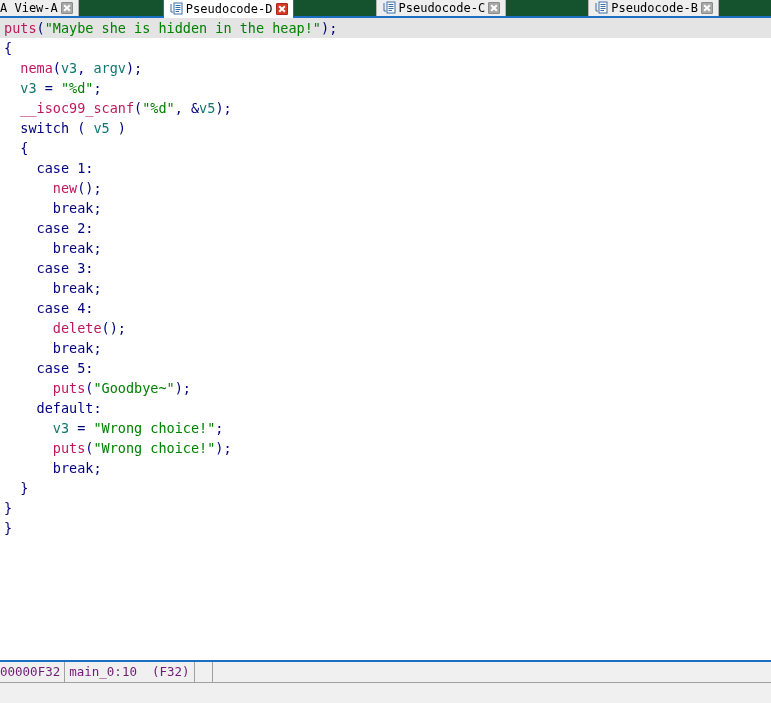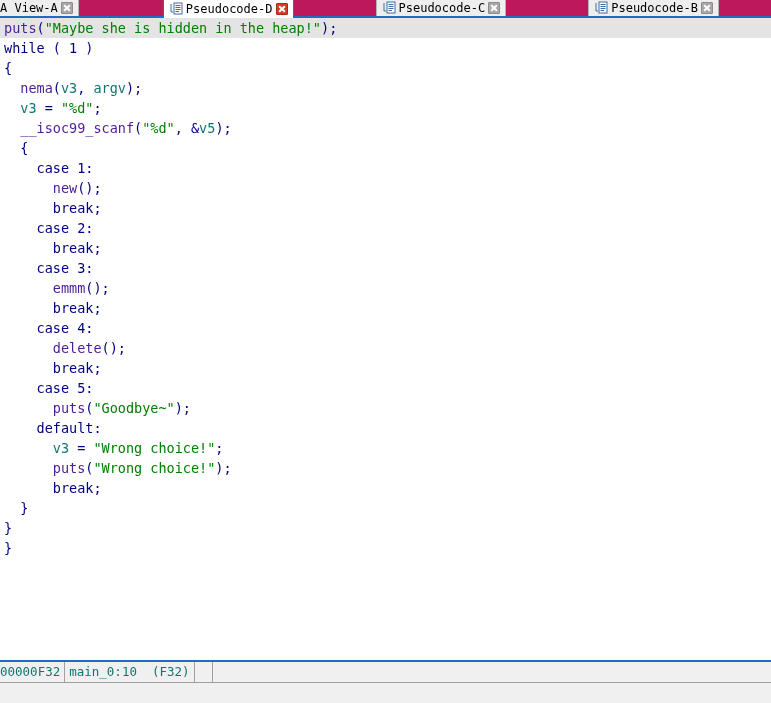--- a/index.html
+++ b/index.html
@@ -11,21 +11,21 @@
     width: 771px;
     height: 703px;
     overflow: hidden;
     font-family: "DejaVu Sans", sans-serif;
   }
 
   
   #tabbar {
     position: relative;
     height: 18px;
-    background: #be185d;
+    background: #14532d;
     border-bottom: 2px solid #1a6fc4;
     display: flex;
     align-items: flex-end;
     box-sizing: border-box;
     gap: 32px;
   }
   .tab {
     height: 18px;
     box-sizing: border-box;
     display: flex;
@@ -104,42 +104,42 @@
     height: 20px;
     line-height: 20px;
     white-space: pre;
     padding-left: 4px;
     color: #00007f;
   }
   .line.cur { background: #e4e4e4; }
 
   
   .kw   { color: #00007f; }             
-  .fn   { color: #4c1d95; }             
+  .fn   { color: #be185d; }             
   .var  { color: #0f766e; }             
   .str  { color: #008000; }             
   .num  { color: #00007f; }             
   .pun  { color: #00007f; }             
 
   
   #statusbar {
     height: 43px;
     background: #f0f0f0;
     border-top: 2px solid #1a6fc4;
     box-sizing: border-box;
     position: relative;
   }
   #status-row {
     height: 20px;
     display: flex;
     align-items: flex-end;
     background: #f0f0f0;
     font-family: "DejaVu Sans Mono", monospace;
     font-size: 12.5px;
-    color: #0f766e;
+    color: #701a75;
   }
   .status-cell {
     height: 20px;
     line-height: 20px;
     padding: 0 4px;
     border-right: 1px solid #a0a0a0;
     white-space: pre;
     box-sizing: border-box;
   }
   .status-cell.addr { padding-left: 0px; }
@@ -210,33 +210,32 @@
           <line x1="5.5" y1="9.5" x2="9" y2="9.5" stroke="#3a6ea5" stroke-width="1"></line>
           <path d="M1 2 L1 10 L3 10" fill="none" stroke="#3a6ea5" stroke-width="1"></path>
         </svg></span>
       <span class="tab-label">Pseudocode-A</span>
       <span class="close-btn gray"></span>
     </div>
   </div>
 
 <div id="code">
     <div class="line cur"><span class="fn">puts</span><span class="pun">(</span><span class="str">"Maybe she is hidden in the heap!"</span><span class="pun">);</span></div>
-    <div class="line"><span class="kw">while</span><span class="pun"> ( </span><span class="num">1</span><span class="pun"> )</span></div>
     <div class="line"><span class="pun">{</span></div>
     <div class="line"><span class="pun">  </span><span class="fn">nema</span><span class="pun">(</span><span class="var">v3</span><span class="pun">, </span><span class="var">argv</span><span class="pun">);</span></div>
     <div class="line"><span class="pun">  </span><span class="var">v3</span><span class="pun"> = </span><span class="str">"%d"</span><span class="pun">;</span></div>
     <div class="line"><span class="pun">  </span><span class="fn">__isoc99_scanf</span><span class="pun">(</span><span class="str">"%d"</span><span class="pun">, &amp;</span><span class="var">v5</span><span class="pun">);</span></div>
+    <div class="line"><span class="pun">  </span><span class="kw">switch</span><span class="pun"> ( </span><span class="var">v5</span><span class="pun"> )</span></div>
     <div class="line"><span class="pun">  {</span></div>
     <div class="line"><span class="pun">    </span><span class="kw">case</span><span class="pun"> </span><span class="num">1</span><span class="pun">:</span></div>
     <div class="line"><span class="pun">      </span><span class="fn">new</span><span class="pun">();</span></div>
     <div class="line"><span class="pun">      </span><span class="kw">break</span><span class="pun">;</span></div>
     <div class="line"><span class="pun">    </span><span class="kw">case</span><span class="pun"> </span><span class="num">2</span><span class="pun">:</span></div>
     <div class="line"><span class="pun">      </span><span class="kw">break</span><span class="pun">;</span></div>
     <div class="line"><span class="pun">    </span><span class="kw">case</span><span class="pun"> </span><span class="num">3</span><span class="pun">:</span></div>
-    <div class="line"><span class="pun">      </span><span class="fn">emmm</span><span class="pun">();</span></div>
     <div class="line"><span class="pun">      </span><span class="kw">break</span><span class="pun">;</span></div>
     <div class="line"><span class="pun">    </span><span class="kw">case</span><span class="pun"> </span><span class="num">4</span><span class="pun">:</span></div>
     <div class="line"><span class="pun">      </span><span class="fn">delete</span><span class="pun">();</span></div>
     <div class="line"><span class="pun">      </span><span class="kw">break</span><span class="pun">;</span></div>
     <div class="line"><span class="pun">    </span><span class="kw">case</span><span class="pun"> </span><span class="num">5</span><span class="pun">:</span></div>
     <div class="line"><span class="pun">      </span><span class="fn">puts</span><span class="pun">(</span><span class="str">"Goodbye~"</span><span class="pun">);</span></div>
     <div class="line"><span class="pun">    </span><span class="kw">default</span><span class="pun">:</span></div>
     <div class="line"><span class="pun">      </span><span class="var">v3</span><span class="pun"> = </span><span class="str">"Wrong choice!"</span><span class="pun">;</span></div>
     <div class="line"><span class="pun">      </span><span class="fn">puts</span><span class="pun">(</span><span class="str">"Wrong choice!"</span><span class="pun">);</span></div>
     <div class="line"><span class="pun">      </span><span class="kw">break</span><span class="pun">;</span></div>

